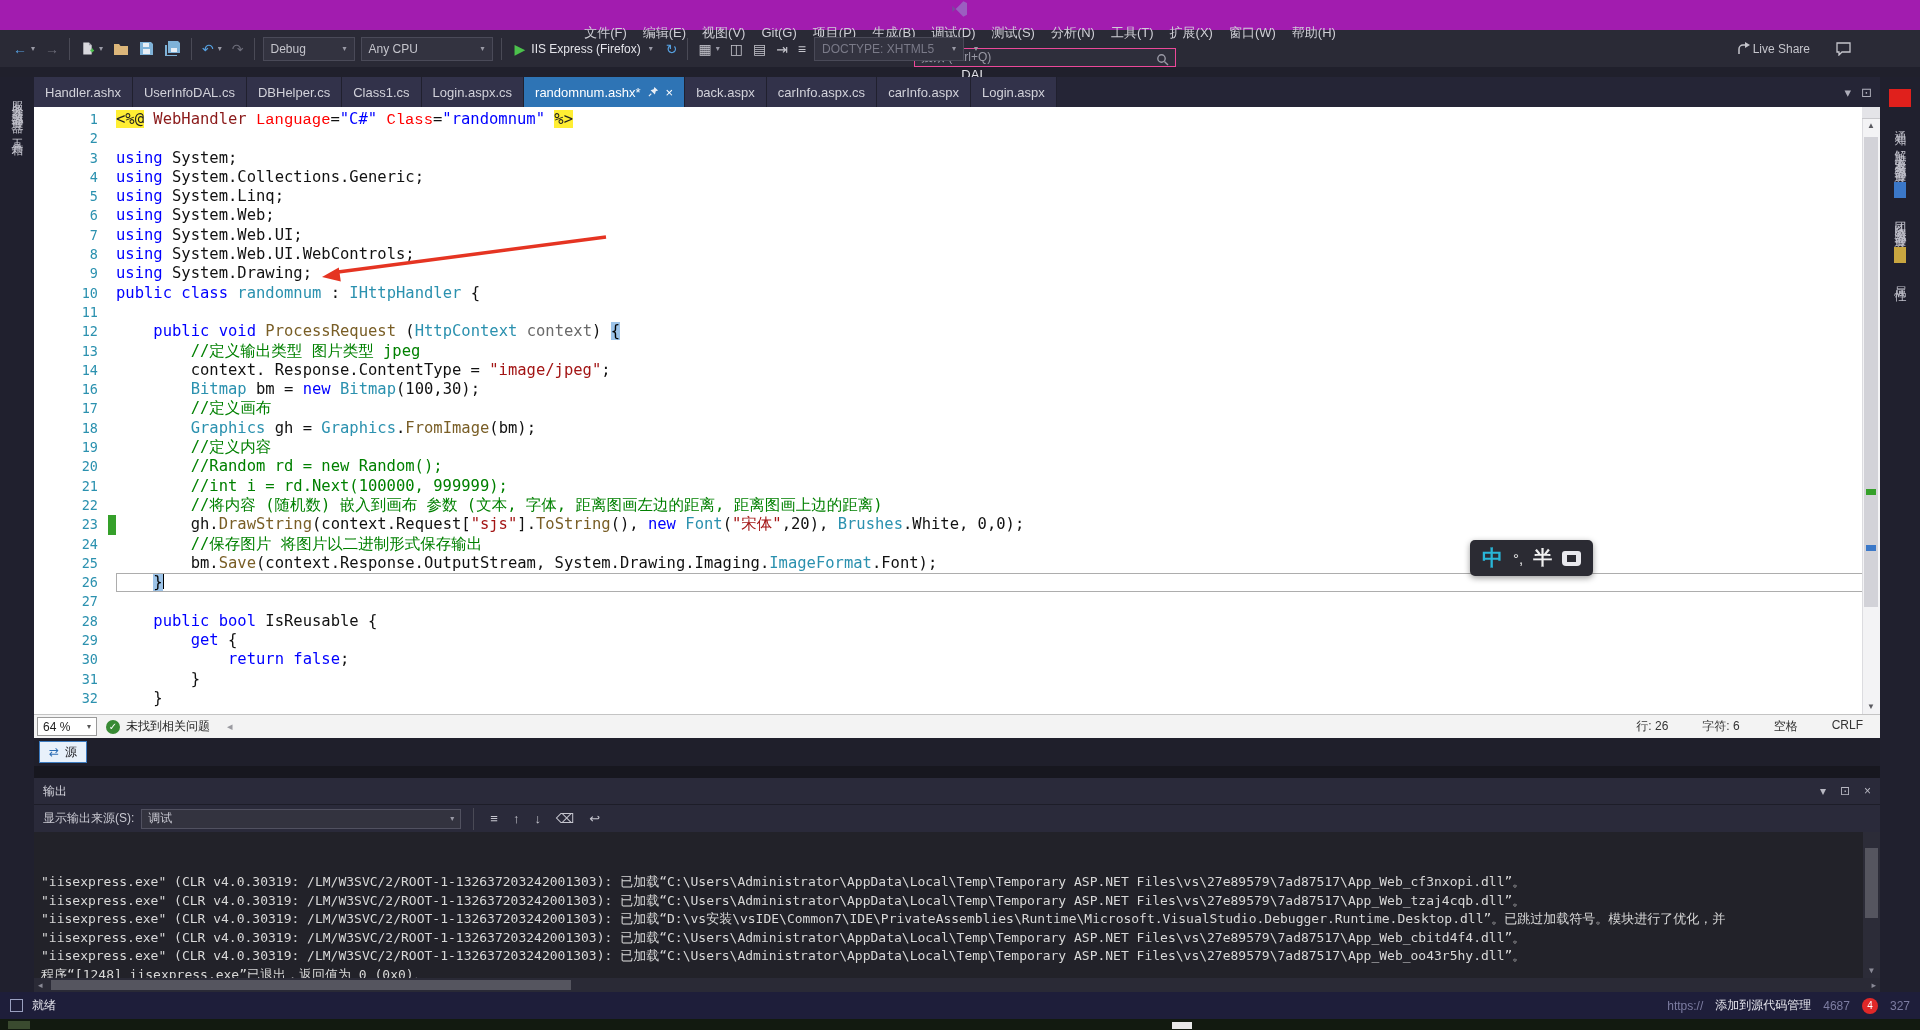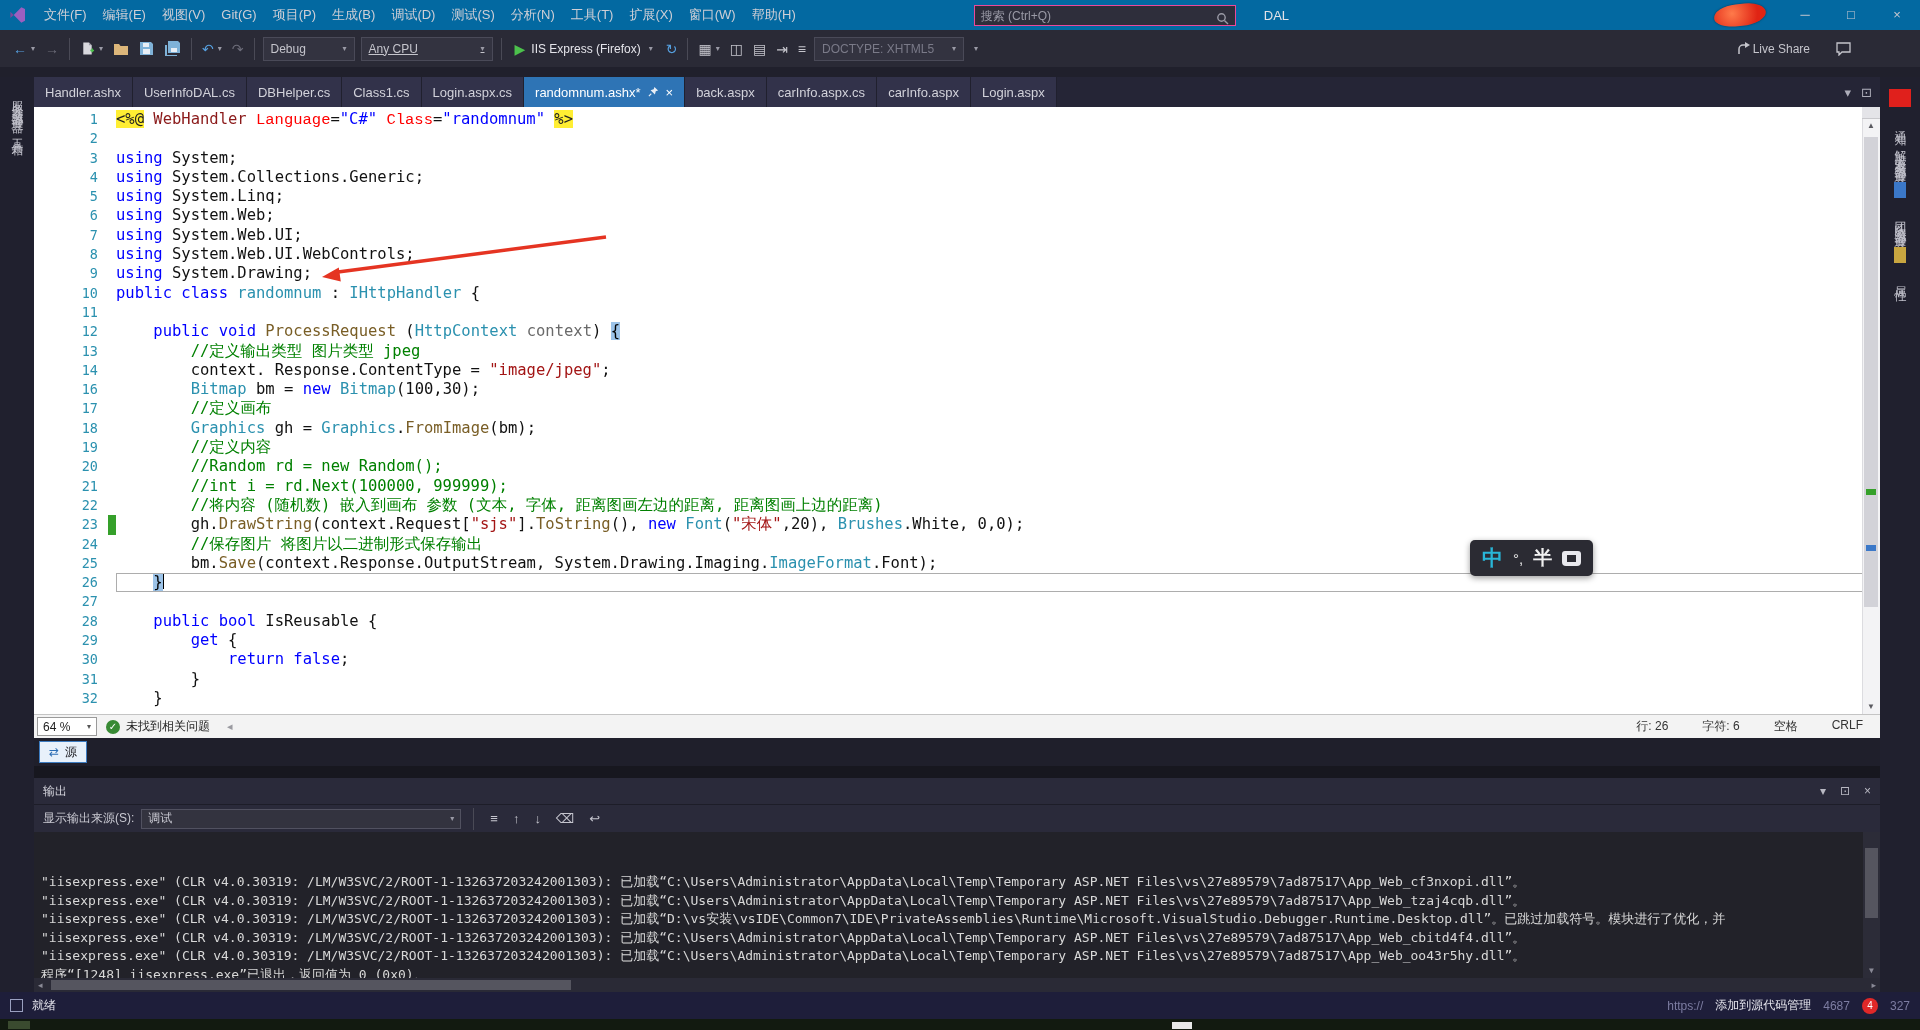--- a/index.html
+++ b/index.html
@@ -1,41 +1,41 @@
 <!DOCTYPE html>
 <html><head>
 <meta charset="utf-8">
 <style>
   html,body{margin:0;padding:0;width:1920px;height:1030px;overflow:hidden;background:#17171f;
     font-family:"Liberation Sans","DejaVu Sans",sans-serif;}
   *{box-sizing:border-box;}
 
   
-  .titlebar{height:30px;display:flex;align-items:center;background:#0369a1;color:#cfcfd6;font-size:13px;}
+  .titlebar{height:30px;display:flex;align-items:center;background:#a21caf;color:#cfcfd6;font-size:13px;flex-direction:column;}
   .vs-logo{width:36px;display:flex;justify-content:center;align-items:center;}
   .menu-items{display:flex;height:30px;}
   .menu-item{padding:0 8px;line-height:30px;white-space:nowrap;}
   .title-search{width:262px;height:21px;background:#2e2e3b;border:1px solid #ec4899;display:flex;align-items:flex-end;justify-content:space-between;margin-left:170px;padding:0 6px;color:#9a9aa6;font-size:12px;}
   .sol-name{margin-left:28px;color:#e2e2e8;}
   .tb-spacer{flex:1;}
   .sticker{width:52px;height:22px;margin-right:16px;border-radius:50% 45% 55% 50%/60% 55% 60% 50%;
     background:radial-gradient(circle at 35% 40%,#ff7a4a,#e02414 70%);transform:rotate(-6deg);box-shadow:0 0 2px #0008;}
   .win-btns{display:flex;}
   .win-btn{width:46px;height:30px;line-height:30px;text-align:center;color:#c8c8d0;font-size:13px;}
 
   
   .toolbar{height:37px;background:#2a2a36;display:flex;align-items:center;padding:0 8px;color:#c5c5cc;font-size:12px;}
   .tb-btn{padding:0 5px;height:26px;display:flex;align-items:center;gap:2px;}
   .tb-glyph{font-size:14px;}
   .blue{color:#56a0e0;} .dim{color:#6d6d7a;} .green{color:#4cc14c;}
   .tiny-chev{font-size:8px;color:#9a9aa6;margin-left:2px;}
   .tb-sep{width:1px;height:22px;background:#4a4a56;margin:0 5px;}
   .tb-select{height:24px;background:#333340;border:1px solid #4a4a58;display:flex;align-items:center;justify-content:space-between;padding:0 7px;margin:0 3px;}
   .tb-select .val{white-space:nowrap;}
-  .w-debug{min-width:92px;} .w-cpu{min-width:132px;text-decoration:underline;} .w-doctype{min-width:150px;color:#7a7a88;}
+  .w-debug{min-width:92px;} .w-cpu{min-width:132px;} .w-doctype{min-width:150px;color:#7a7a88;}
   .run-btn{display:flex;align-items:center;gap:6px;padding:0 8px;color:#e4e4ea;}
   .tb-right{margin-left:auto;display:flex;align-items:center;gap:16px;padding-right:56px;}
   .gapband{height:10px;background:#20202c;}
 
   
   .main{display:flex;height:915px;}
   .side-strip{width:34px;background:#20202e;color:#c2c2cc;font-size:12px;display:flex;flex-direction:column;align-items:center;}
   .right-strip{width:40px;}
   .v-label{writing-mode:vertical-rl;letter-spacing:3px;margin-top:14px;cursor:default;white-space:nowrap;}
   .r-badge{width:22px;height:18px;background:#e0201c;margin-top:12px;}

